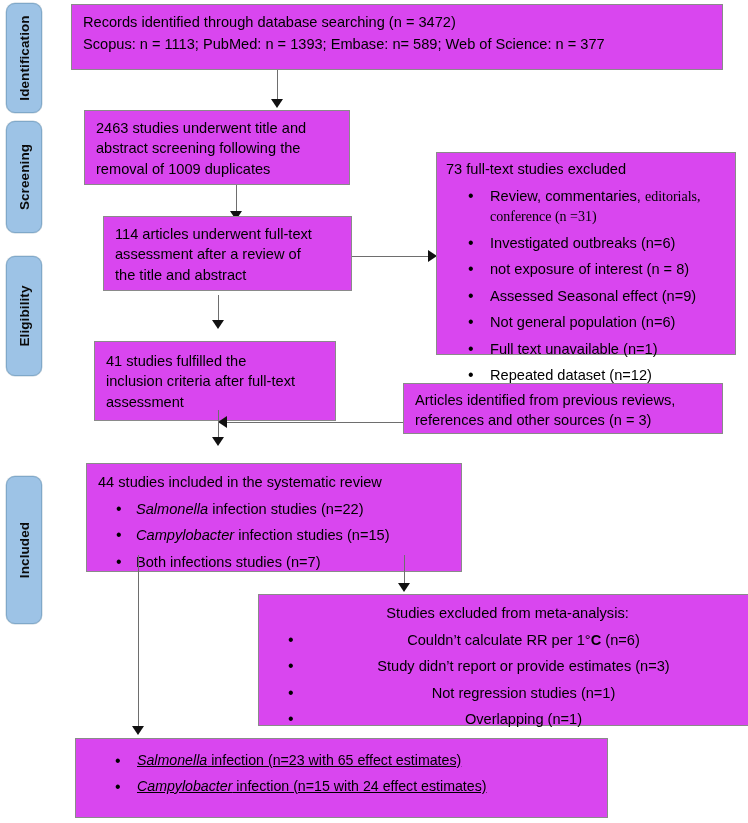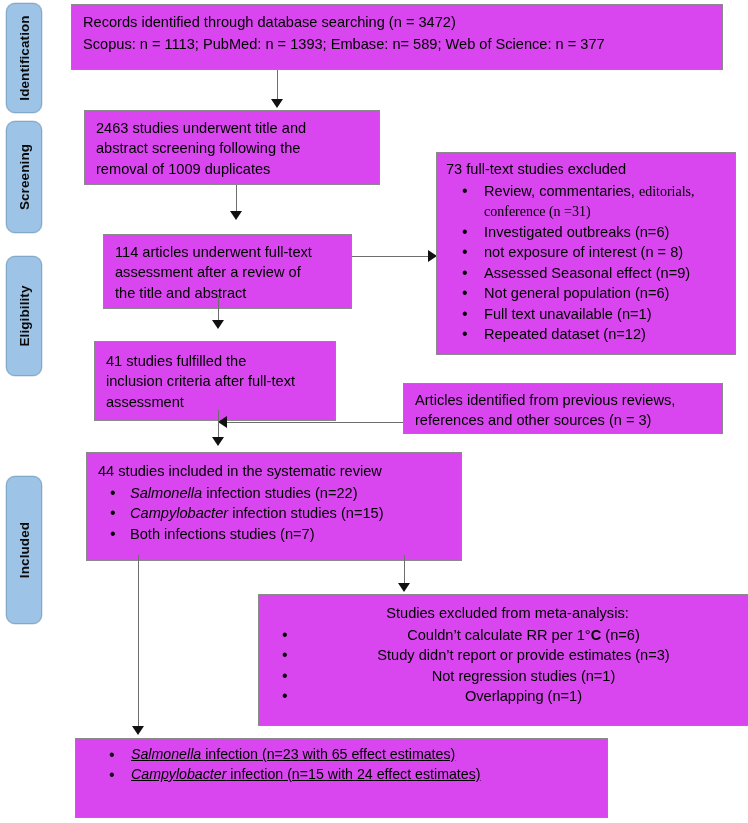--- a/index.html
+++ b/index.html
@@ -51,21 +51,21 @@
   }
   .box-inner.tight { line-height: 1.40; }
   .lead { margin: 0 0 1px 0; }
   ul.bullets {
     list-style: none;
     margin: 0; padding: 0;
   }
   ul.bullets li {
     position: relative;
     padding-left: 38px;
-    margin: 0;
+    margin: 6px;
     line-height: 1.40;
   }
   ul.bullets li::before {
     content: "\2022";
     position: absolute;
     left: 16px; top: -1px;
     font-size: 16px;
     line-height: 1.40;
   }
   ul.bullets.indent-sm li { padding-left: 32px; }
@@ -126,32 +126,32 @@
   <div class="box" style="left:71px; top:4px; width:652px; height:66px;">
     <div class="box-inner">
       <div class="lead">Records identified through database searching (n = 3472)</div>
       <div>Scopus: n = 1113; PubMed: n = 1393; Embase: n= 589; Web of Science: n = 377</div>
     </div>
   </div>
 
   <div class="vline" style="left:277px; top:70px; height:36px;"></div>
   <div class="arrow-down" style="left:271px; top:99px;"></div>
 
-  <div class="box" style="left:84px; top:110px; width:296px; height:75px;">
+  <div class="box" style="left:84px; top:110px; width:266px; height:75px;">
     <div class="box-inner tight">
       <div>2463 studies underwent title and</div>
       <div>abstract screening following the</div>
       <div>removal of 1009 duplicates</div>
     </div>
   </div>
 
   <div class="vline" style="left:236px; top:185px; height:32px;"></div>
   <div class="arrow-down" style="left:230px; top:211px;"></div>
 
-  <div class="box" style="left:103px; top:234px; width:249px; height:75px;">
+  <div class="box" style="left:103px; top:216px; width:249px; height:75px;">
     <div class="box-inner tight">
       <div>114 articles underwent full-text</div>
       <div>assessment after a review of</div>
       <div>the title and abstract</div>
     </div>
   </div>
 
   <div class="hline" style="left:352px; top:256px; width:78px;"></div>
   <div class="arrow-right" style="left:428px; top:250px;"></div>
 
@@ -187,21 +187,21 @@
       <div>references and other sources (n = 3)</div>
     </div>
   </div>
 
   <div class="hline" style="left:227px; top:422px; width:176px;"></div>
   <div class="arrow-left" style="left:218px; top:416px;"></div>
 
   <div class="vline" style="left:218px; top:410px; height:33px;"></div>
   <div class="arrow-down" style="left:212px; top:437px;"></div>
 
-  <div class="box" style="left:86px; top:452px; width:376px; height:109px;">
+  <div class="box" style="left:86px; top:463px; width:376px; height:109px;">
     <div class="box-inner" style="padding:8px 8px 6px 11px;">
       <div class="lead">44 studies included in the systematic review</div>
       <ul class="bullets indent-sm">
         <li><span class="it">Salmonella</span><span> infection studies (n=22)</span></li>
         <li><span class="it">Campylobacter</span><span> infection studies (n=15)</span></li>
         <li><span>Both infections studies (n=7)</span></li>
       </ul>
     </div>
   </div>
 

